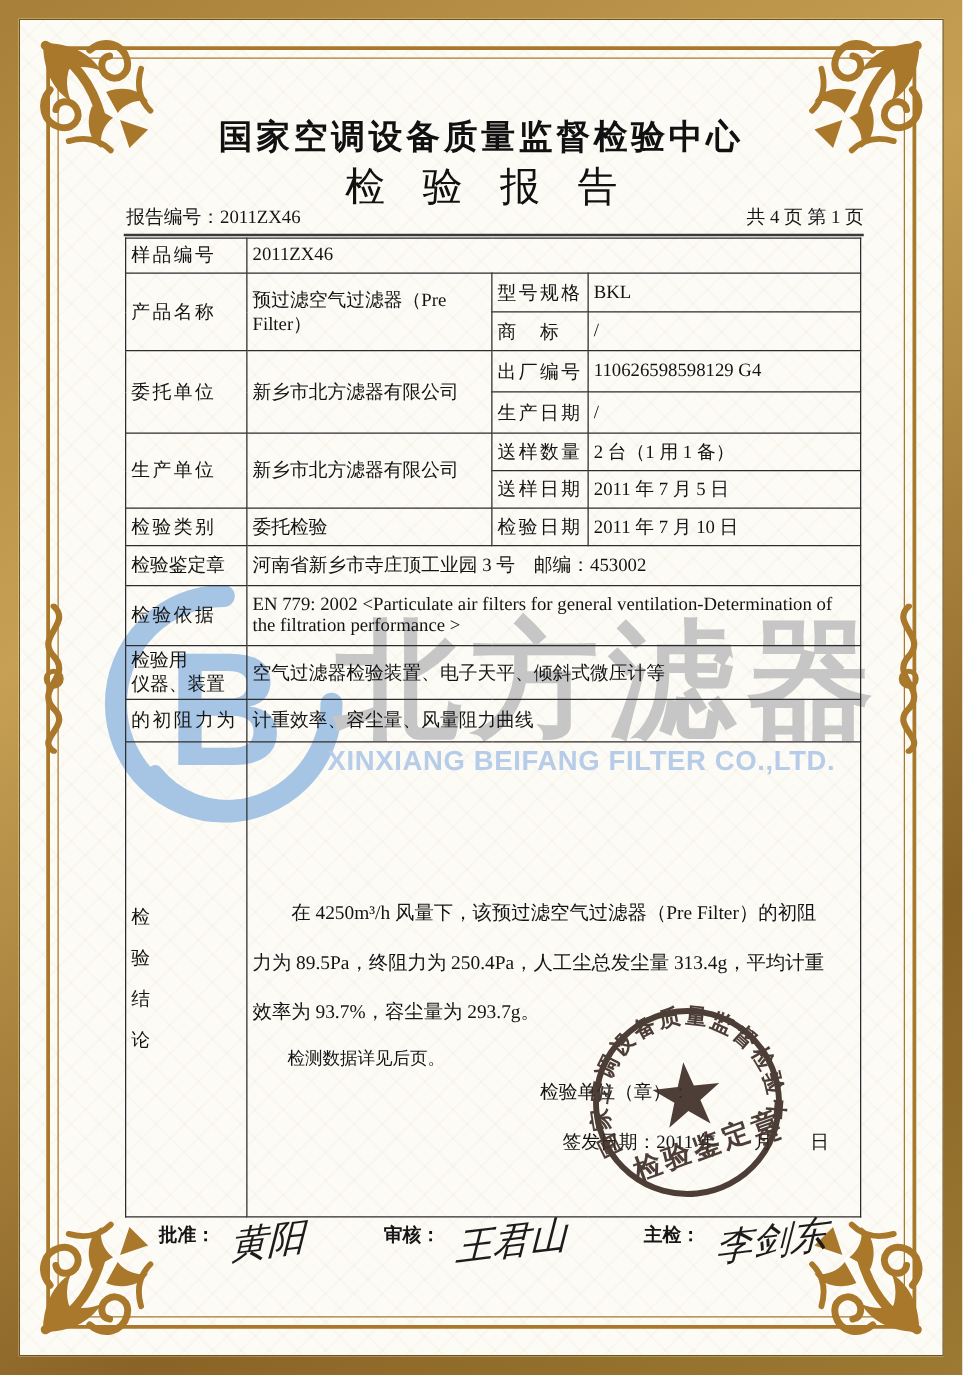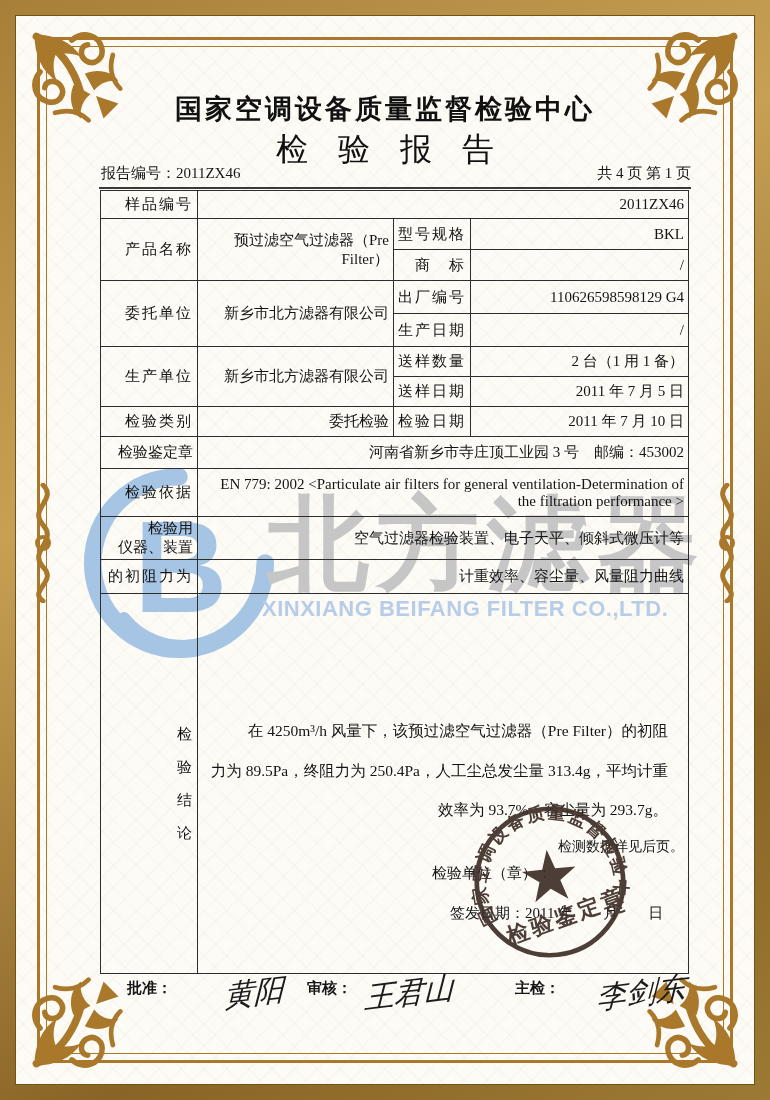--- a/index.html
+++ b/index.html
@@ -41,38 +41,38 @@
   
   .wm { position:absolute; z-index:0; }
   .wm-cn { top:478px; left:252px; font-size:102px; font-weight:bold; letter-spacing:8px;
     color:#c6c6c6; font-family:"Liberation Sans","DejaVu Sans",sans-serif; line-height:1; }
   .wm-en { top:581px; left:247px; font-size:22px; font-weight:bold; letter-spacing:0.5px;
     color:#b7cce8; font-family:"Liberation Sans","DejaVu Sans",sans-serif; }
   .wm-logo { top:448px; left:66px; width:196px; height:200px; }
 
   table.report { position:absolute; z-index:1; top:175px; left:85px; width:588px;
     border-collapse:collapse; table-layout:fixed; color:#141414; }
-  table.report td { border:1.6px solid #2d2d2d; text-align:right; vertical-align:middle;
+  table.report td { border:1.6px solid #2d2d2d; text-align:left; vertical-align:middle;
     font-size:15px; padding:2px 4px; background:transparent; }
   table.report .lab { letter-spacing:2px; }
   td.pre { white-space:pre-line; }
   td.left-val { text-align:left; padding-left:10px; }
   td.vert { vertical-align:top; padding-top:100px; white-space:pre-line; line-height:2.2;
     font-size:16px; letter-spacing:1px; }
   td.concl { position:relative; vertical-align:top; text-align:left; padding:42px 12px 0 14px; }
   .concl-p1 { text-indent:2em; font-size:15.5px; line-height:2.55; width:466px; }
   .concl-p2 { text-indent:2em; font-size:14px; margin-top:8px; }
   .unit-line { position:absolute; left:234px; top:270px; font-size:15px; z-index:1; }
   .issue-line { position:absolute; left:252px; top:310px; font-size:15px; z-index:1; }
   .stamp { position:absolute; left:260px; top:196px; width:184px; height:184px;
     transform:rotate(-6deg); z-index:3; opacity:0.92; }
 
   .sign-row { position:absolute; z-index:2; top:958px; left:0; width:100%; height:60px; }
   .sign-group { position:absolute; display:flex; align-items:flex-start; }
-  .sg-approve { left:112px;gap:40px; } .sg-review { left:292px; } .sg-chief { left:500px;gap:24px; }
+  .sg-approve { left:112px; } .sg-review { left:292px; } .sg-chief { left:500px; }
   .sign-label { font-size:15px; font-weight:bold; color:#161616; padding-top:6px; }
   .sign-name { font-size:30px; color:#1c1c1c; margin-left:12px; font-style:italic;
     transform:rotate(-7deg) skewX(-8deg); font-family:"Liberation Serif","DejaVu Serif",serif; }
 </style>
 </head>
 <body>
 
 <div class="page">
   <div class="sheet">
 

